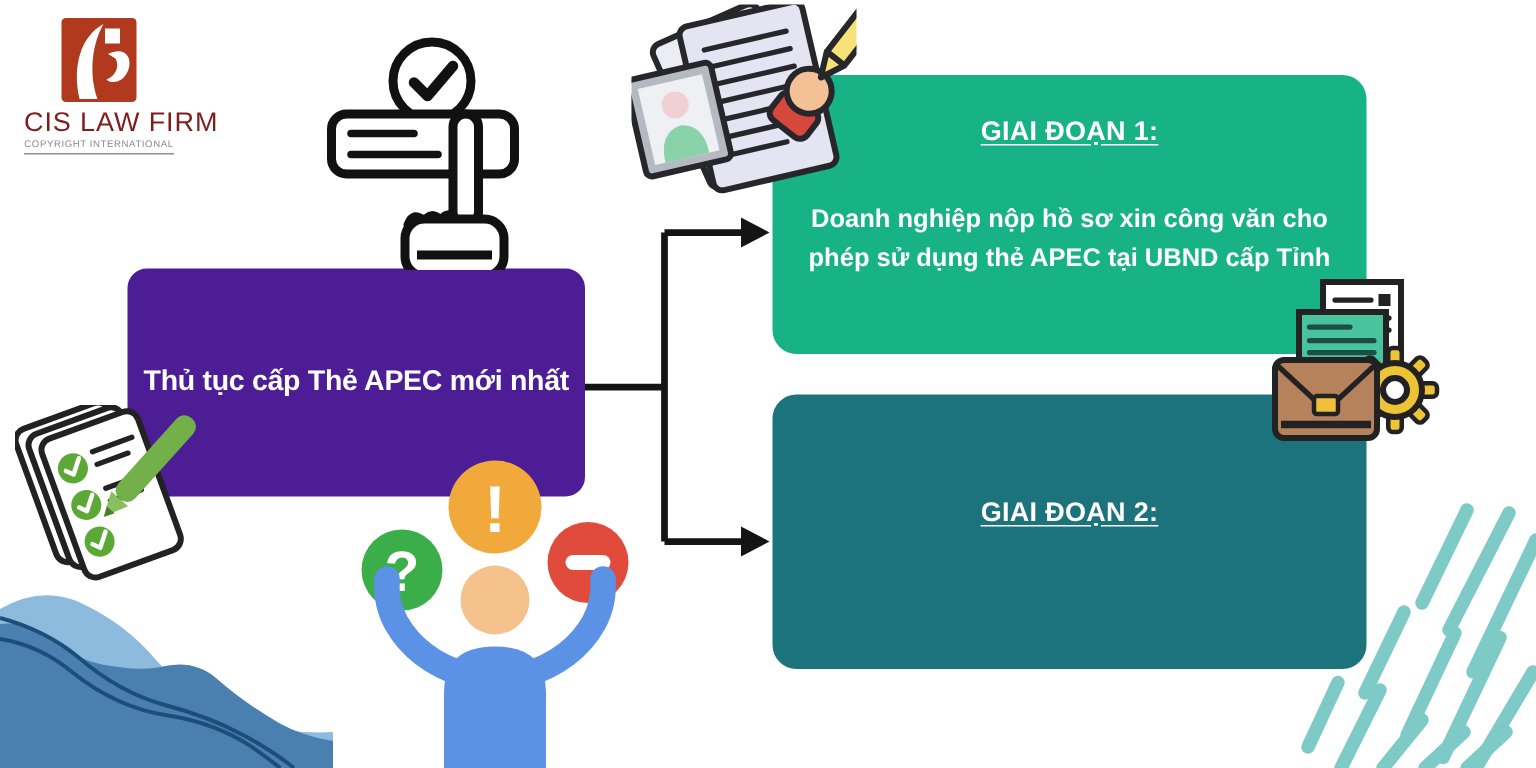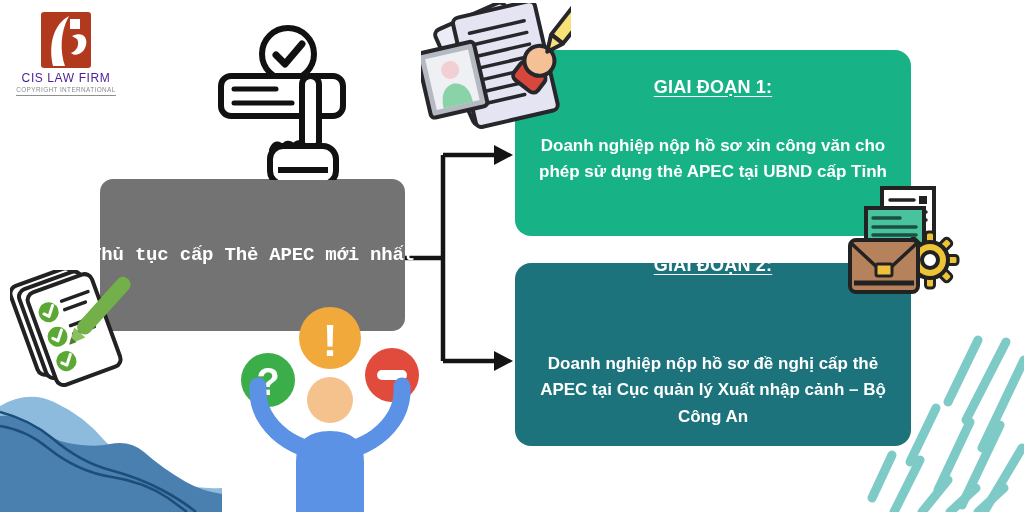--- a/index.html
+++ b/index.html
@@ -6,28 +6,28 @@
   .canvas{
     position:relative;width:1024px;height:512px;background:#ffffff;
     overflow:hidden;font-family:"Liberation Sans",sans-serif;
   }
   .canvas *{box-sizing:border-box;}
   svg{display:block;}
   .abs{position:absolute;}
 
   
   .logo{left:16px;top:12px;width:100px;text-align:center;z-index:4;}
-  .logo-name{font-size:12px;color:#4c1d95;letter-spacing:.6px;margin-top:3px;white-space:nowrap;}
+  .logo-name{font-size:18px;color:#7f1d1d;letter-spacing:.6px;margin-top:3px;white-space:nowrap;}
   .logo-sub{font-size:6.4px;color:#8a8a8a;letter-spacing:.4px;padding-bottom:2px;
             border-bottom:1.4px solid #8f8f8f;margin-top:1px;white-space:nowrap;}
 
   
   .root-box{
-    left:100px;top:179px;width:305px;height:152px;background:#737373;border-radius:13px;
-    display:flex;align-items:center;justify-content:center;z-index:2;font-family:Liberation Mono, monospace;
+    left:85px;top:179px;width:305px;height:152px;background:#4c1d95;border-radius:13px;
+    display:flex;align-items:center;justify-content:center;z-index:2;
   }
   .root-box span{color:#fff;font-weight:bold;font-size:19px;letter-spacing:-.2px;white-space:nowrap;}
   .stage-box{
     left:515px;width:396px;border-radius:16px;color:#fff;z-index:2;
     display:flex;flex-direction:column;align-items:center;justify-content:center;
     text-align:center;padding:0 14px 24px 14px;
   }
   .stage-1{top:50px;height:186px;background:#18b287;}
   .stage-2{top:263px;height:183px;background:#1d737c;gap:40px;}
   .stage-title{font-size:18px;font-weight:bold;text-decoration:underline;
@@ -94,21 +94,20 @@
     <span>Thủ tục cấp Thẻ APEC mới nhất</span>
   </div>
 
   <div class="abs stage-box stage-1">
     <div class="stage-title">GIAI ĐOẠN 1:</div>
     <div class="stage-body">Doanh nghiệp nộp hồ sơ xin công văn cho phép sử dụng thẻ APEC tại UBND cấp Tỉnh</div>
   </div>
 
   <div class="abs stage-box stage-2">
     <div class="stage-title">GIAI ĐOẠN 2:</div>
-    <div class="stage-body">Doanh nghiệp nộp hồ sơ đề nghị cấp thẻ APEC tại Cục quản lý Xuất nhập cảnh – Bộ Công An</div>
   </div>
 
   <svg class="abs z3" style="left:216px;top:22px" width="142" height="158" viewBox="0 0 142 158">
     <g stroke="#111111" fill="#ffffff">
       <circle cx="72" cy="32" r="26" stroke-width="6"></circle>
       <polyline points="60,33 69,42 86,22" fill="none" stroke-width="7" stroke-linecap="round" stroke-linejoin="round"></polyline>
       <rect x="5" y="54" width="122" height="40" rx="10" stroke-width="6"></rect>
       <line x1="18" y1="67" x2="60" y2="67" stroke-width="5" stroke-linecap="round"></line>
       <line x1="18" y1="81" x2="76" y2="81" stroke-width="5" stroke-linecap="round"></line>
       <rect x="86" y="54" width="17" height="74" rx="8.5" stroke-width="6"></rect>

